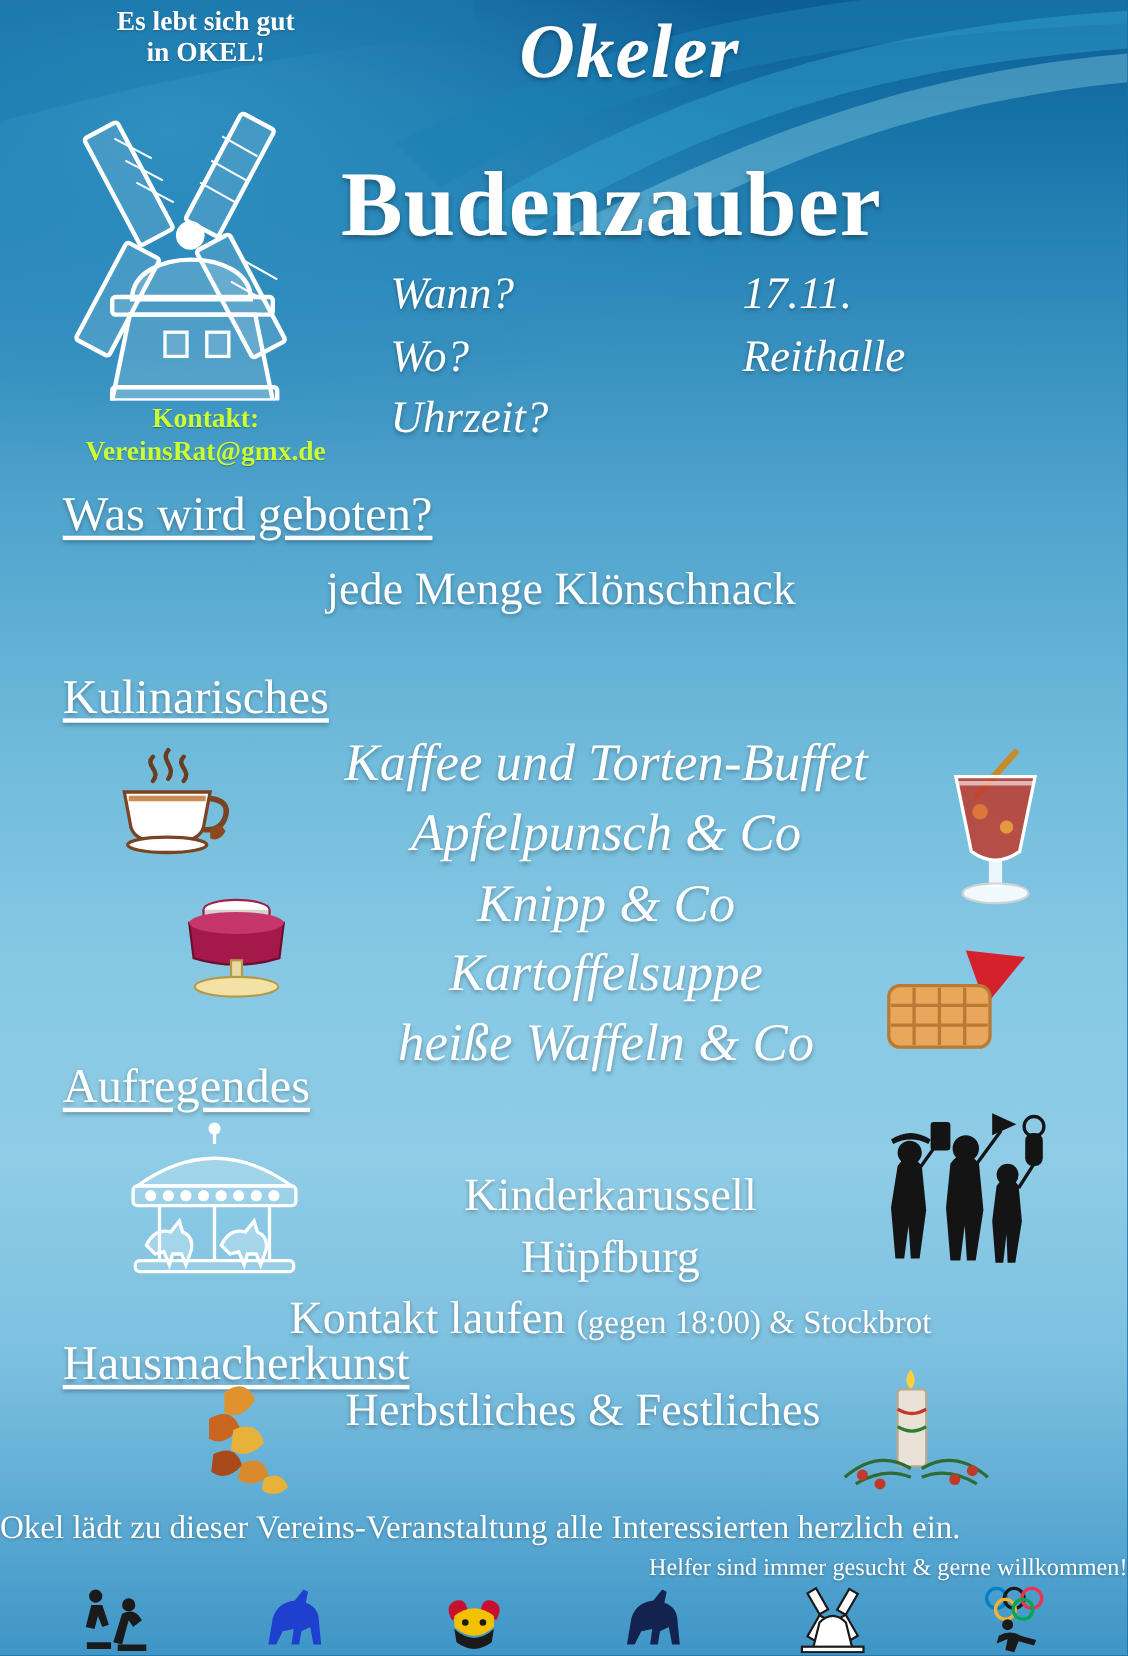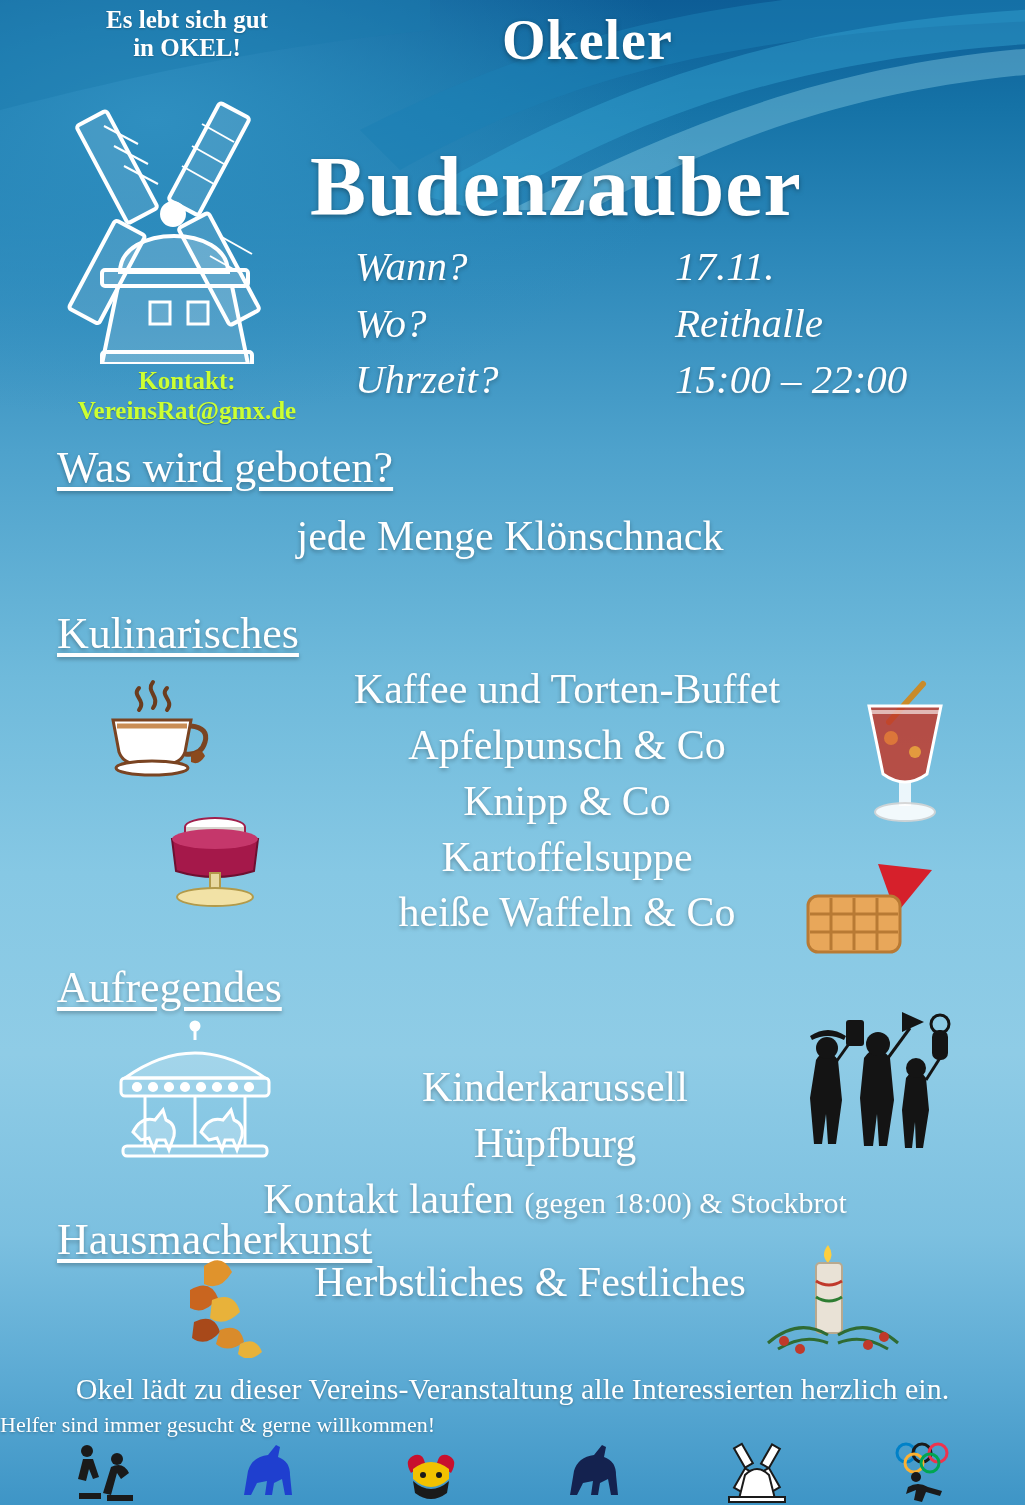--- a/index.html
+++ b/index.html
@@ -73,23 +73,24 @@
   
   .title-1, .title-2 {
     position: absolute;
     color: #ffffff;
     font-weight: bold;
     letter-spacing: 1px;
     text-shadow: 0 2px 5px rgba(0,0,0,.35);
     white-space: nowrap;
   }
   .title-1 {
-    left: 502px;
+    left: 472px;
     top: 8px;
-    font-size: 56px;
+    font-size: 70px;
+    font-style: italic;
   }
   .title-2 {
     left: 310px;
     top: 138px;
     font-size: 84px;
   }
 
   
   .facts {
     position: absolute;
@@ -127,25 +128,26 @@
   .offer-head { left: 57px; top: 442px; text-align: right; }
   .offer-line {
     left: 150px;
     top: 512px;
     width: 720px;
     font-size: 42px;
   }
 
   .kul-head { left: 57px; top: 608px; }
   .kul-lines {
-    left: 187px;
+    left: 171px;
     top: 662px;
     width: 760px;
-    font-size: 42px;
+    font-size: 48px;
     line-height: 1.33;
+    font-style: italic;
   }
 
   .auf-head { left: 57px; top: 962px; }
   .auf-lines {
     left: 175px;
     top: 1014px;
     width: 760px;
     font-size: 42px;
     line-height: 1.33;
     margin-top: 46px;
@@ -159,31 +161,30 @@
     width: 760px;
     font-size: 42px;
   }
 
   
   .footer-1 {
     position: absolute;
     left: 0;
     top: 1372px;
     width: 1025px;
-    text-align: center;
     color: #ffffff;
     font-size: 30px;
     text-shadow: 0 1px 3px rgba(0,0,0,.3);
   }
   .footer-2 {
     position: absolute;
     left: 0;
     top: 1412px;
     width: 1025px;
-    text-align: left;
+    text-align: right;
     color: #ffffff;
     font-size: 22px;
     text-shadow: 0 1px 3px rgba(0,0,0,.3);
   }
   .footer-icons {
     position: absolute;
     left: 0;
     top: 1437px;
     width: 1025px;
     height: 68px;
@@ -280,21 +281,20 @@
     <div class="facts-row">
       <div class="facts-q">Wann?</div>
       <div class="facts-a">17.11.</div>
     </div>
     <div class="facts-row">
       <div class="facts-q">Wo?</div>
       <div class="facts-a">Reithalle</div>
     </div>
     <div class="facts-row">
       <div class="facts-q">Uhrzeit?</div>
-      <div class="facts-a">15:00 – 22:00</div>
     </div>
   </div>
 
   <div class="sec-head offer-head">Was wird geboten?</div>
   <div class="sec-lines offer-line">jede Menge Klönschnack</div>
 
   <div class="sec-head kul-head">Kulinarisches</div>
   <div class="sec-lines kul-lines">
     <div>Kaffee und Torten-Buffet</div>
     <div>Apfelpunsch &amp; Co</div>

